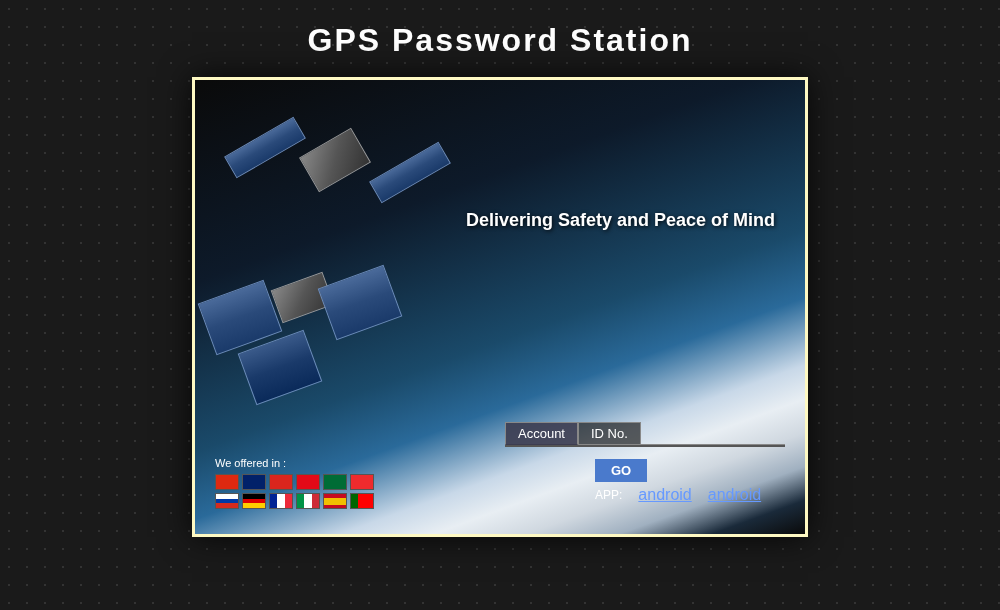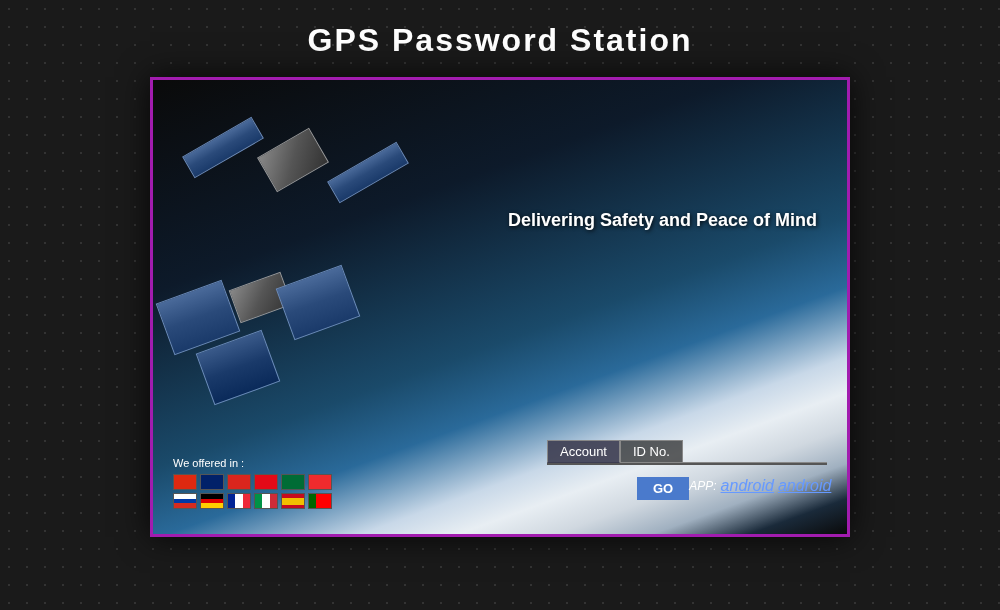--- a/index.html
+++ b/index.html
@@ -22,23 +22,23 @@
       font-size: 32px;
       font-weight: bold;
       text-align: center;
       padding: 22px 0 18px 0;
       letter-spacing: 2px;
       width: 100%;
       text-align: center;
     }
 
     .main-frame {
-      width: 700px;
+      width: 616px;
       height: 460px;
-      border: 3px solid #a21caf;
+      border: 3px solid #fef9c3;
       background: #701a75;
       position: relative;
       overflow: hidden;
       box-shadow: 0 0 30px rgba(0,0,0,0.8);
     }
 
     
     .space-bg {
       position: absolute;
       top: 0; left: 0;
@@ -191,42 +191,41 @@
       font-size: 12px;
       padding: 2px 5px;
       outline: none;
     }
 
     .actions-row {
       display: flex;
       align-items: center;
       margin-top: 8px;
       margin-left: 90px;
-      flex-direction: row;
+      flex-direction: column;
       align-items: flex-start;
     }
 
     .go-btn {
       background: #4a7acc;
       color: #fff;
       border: none;
       padding: 4px 16px;
       font-size: 13px;
       font-weight: bold;
       cursor: pointer;
       margin-bottom: 4px;
     }
 
     .app-links {
       font-size: 12px;
       color: #ffffff;
       display: flex;
       align-items: center;
-      gap: 4px;
-      font-style: italic;
+      gap: 16px;
     }
     .app-link {
       color: #6699ff;
       text-decoration: underline;
       cursor: pointer;
       font-size: 16px;
     }
 
     
     .flags-area {

